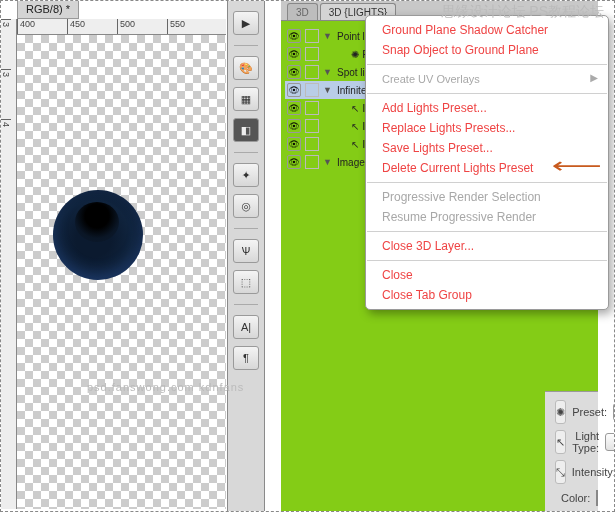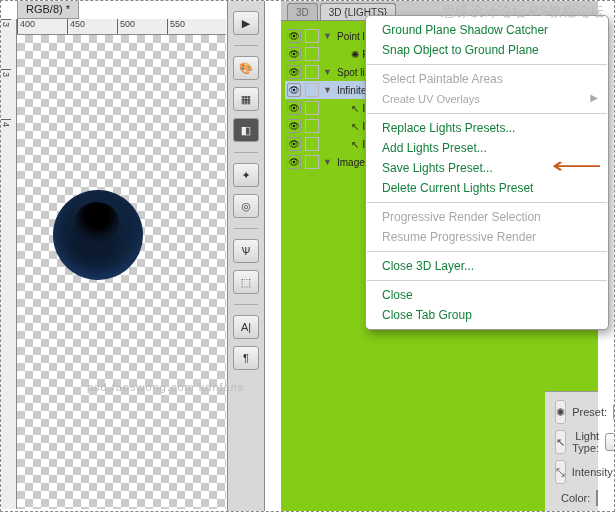--- a/index.html
+++ b/index.html
@@ -43,21 +43,21 @@
 .lights-list { padding: 6px 4px; }
 .lights-list .row { display: flex; align-items: center; height: 18px; gap: 4px; padding-left: 2px; }
 .lights-list .eye { width: 14px; height: 14px; border: 1px solid #999; border-radius: 2px; display: flex; align-items: center; justify-content: center; font-size: 9px; }
 .lights-list .cell { width: 14px; height: 14px; border: 1px solid #bbb; }
 .lights-list .tw { width: 10px; font-size: 9px; color: #555; }
 .lights-list .label { font-size: 10px; color: #222; white-space: nowrap; overflow: hidden; }
 .lights-list .row.sel { background: #b9cde6; }
 .lights-list .row.child .label { padding-left: 14px; }
 
 .context-menu { position: absolute; top: 14px; left: 364px; width: 244px; background: #fff; border: 1px solid #9a9a9a; border-radius: 5px; box-shadow: 3px 4px 10px rgba(0,0,0,0.35); padding: 4px 0; z-index: 50; }
-.context-menu .item { padding: 3px 16px; font-size: 12px; color: #15803d; cursor: default; white-space: nowrap; position: relative; }
+.context-menu .item { padding: 3px 16px; font-size: 12px; color: #ef4444; cursor: default; white-space: nowrap; position: relative; }
 .context-menu .item.disabled { color: #a8a8a8; }
 .context-menu .sep { height: 1px; background: #d0d0d0; margin: 4px 1px; }
 .context-menu .submenu-arrow { position: absolute; right: 10px; color: #aaa; font-size: 10px; }
 
 .arrow-annot { position: absolute; top: 152px; left: 560px; z-index: 60; color: #c85a1e; font-size: 22px; transform: scaleX(1.6); }
 
 .bottom-panel { position: absolute; bottom: 0; left: 264px; right: 0; height: 120px; background: #dcdcdc; border-top: 1px solid #999; padding: 8px 10px; }
 .bottom-panel .line { display: flex; align-items: center; gap: 6px; margin-bottom: 6px; font-size: 10px; color: #444; }
 .bottom-panel .line .lbl { width: 60px; text-align: right; }
 .select { display: inline-flex; align-items: center; height: 18px; background: linear-gradient(#fdfdfd,#e2e2e2); border: 1px solid #999; border-radius: 3px; padding: 0 16px 0 8px; position: relative; font-size: 10px; min-width: 80px; }
@@ -190,25 +190,24 @@
       <span class="lbl">Color:</span>
       <span class="color-swatch"></span>
     </div>
   </div>
 </div>
 
 <div class="context-menu">
   <div class="item">Ground Plane Shadow Catcher</div>
   <div class="item">Snap Object to Ground Plane</div>
   <div class="sep"></div>
-  <div class="item disabled">Select Paintable Areas</div>
   <div class="item disabled"><span>Create UV Overlays</span><span class="submenu-arrow">▶</span></div>
   <div class="sep"></div>
+  <div class="item">Add Lights Preset...</div>
   <div class="item">Replace Lights Presets...</div>
-  <div class="item">Add Lights Preset...</div>
   <div class="item">Save Lights Preset...</div>
   <div class="item">Delete Current Lights Preset</div>
   <div class="sep"></div>
   <div class="item disabled">Progressive Render Selection</div>
   <div class="item disabled">Resume Progressive Render</div>
   <div class="sep"></div>
   <div class="item">Close 3D Layer...</div>
   <div class="sep"></div>
   <div class="item">Close</div>
   <div class="item">Close Tab Group</div>

